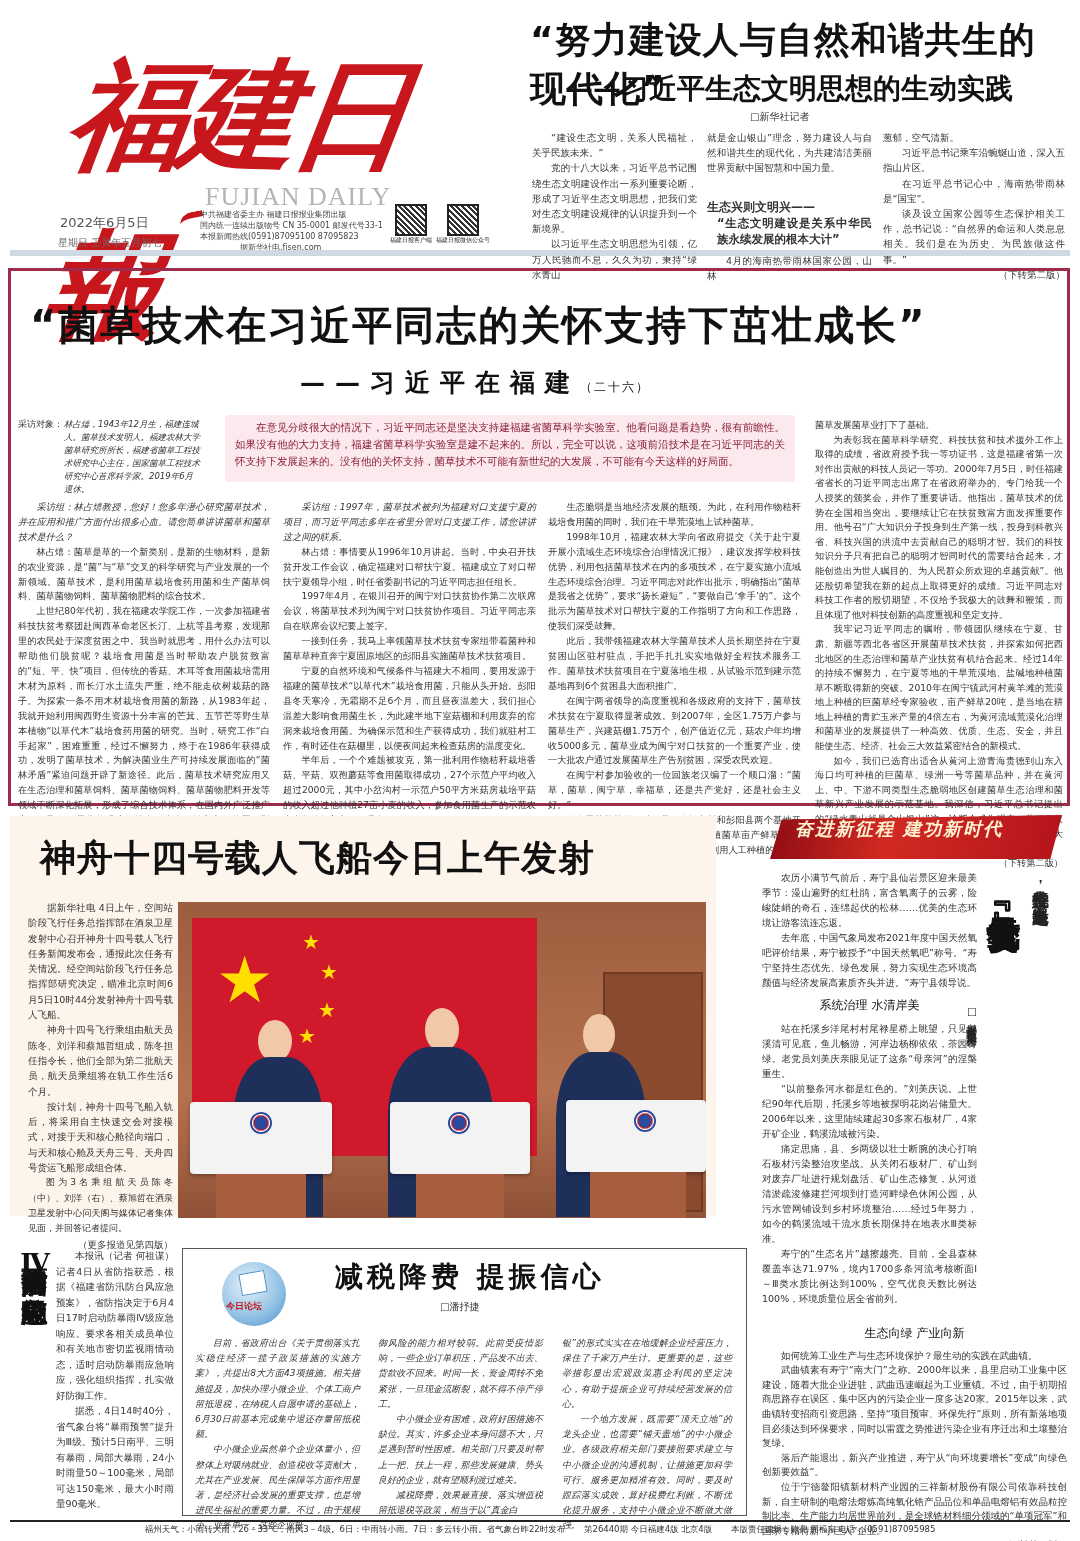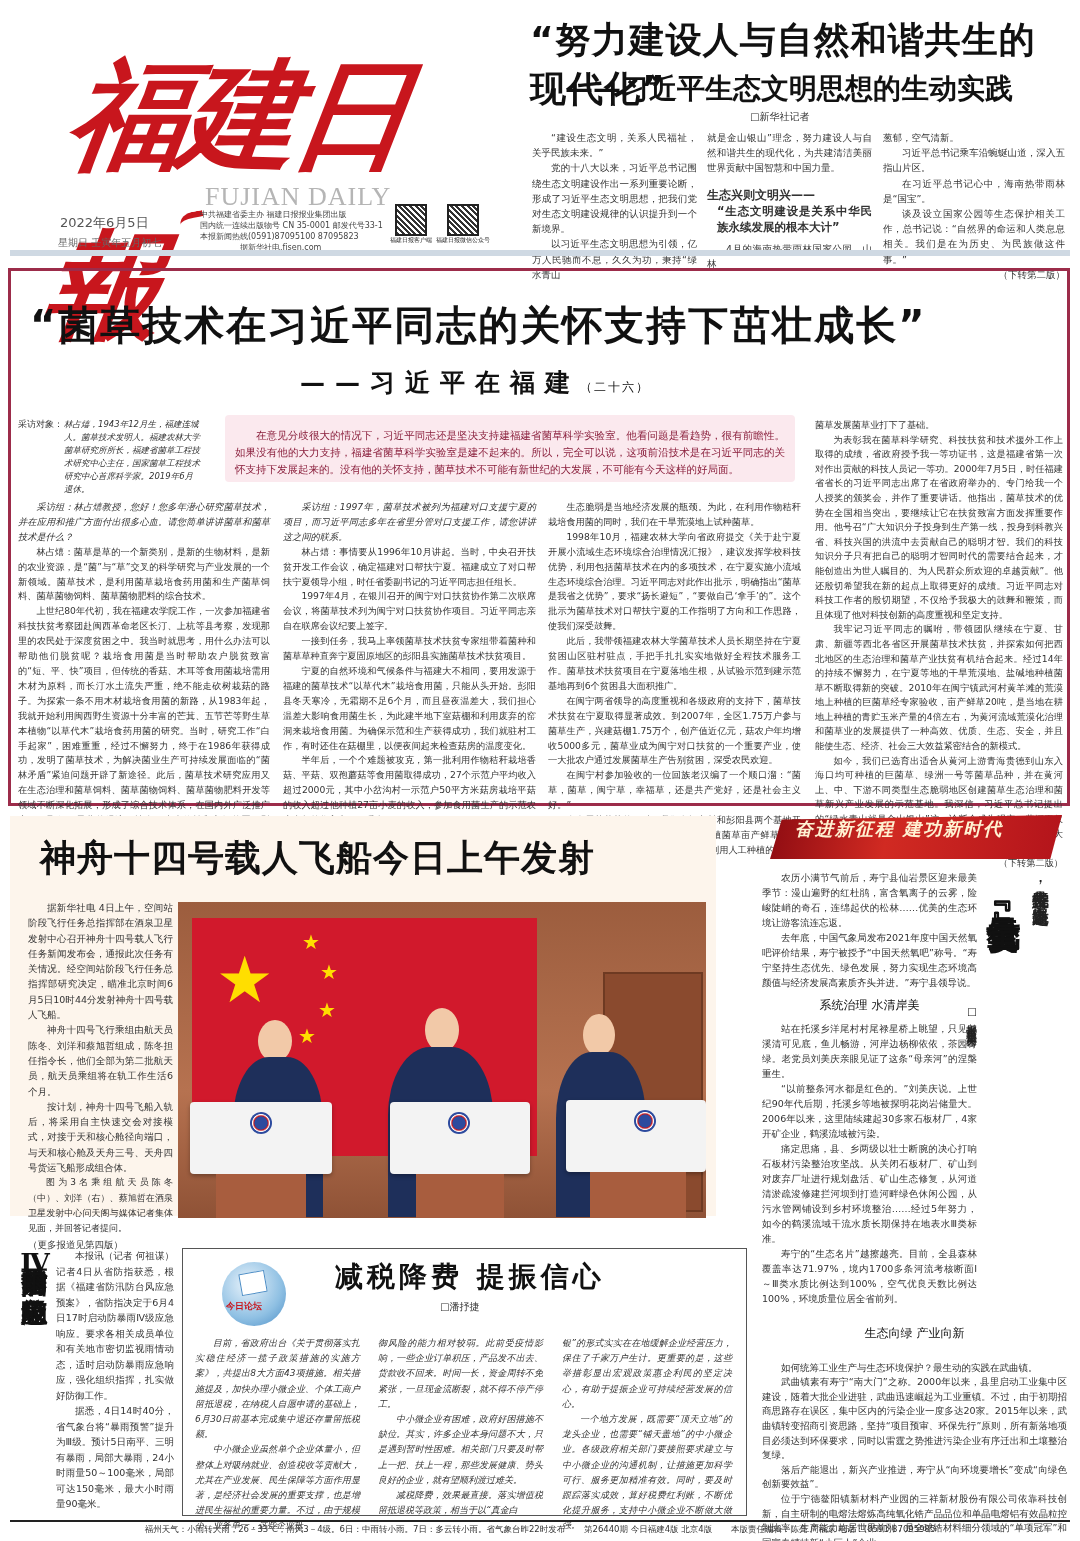--- a/index.html
+++ b/index.html
@@ -20,21 +20,21 @@
 
 .h1-top{left:530px;top:16px;width:540px;font-size:36px;font-weight:bold;color:#111;letter-spacing:1px}
 .h1-sub{left:565px;top:70px;width:500px;font-family:"DejaVu Serif",serif;font-size:28px;font-weight:bold;color:#111}
 .byline-top{left:750px;top:110px;font-size:10px;color:#333}
 
 .feature-box{left:8px;top:268px;width:1062px;height:538px;border:3px solid #9c2c4a}
 .fh1{left:30px;top:298px;width:1040px;font-size:40px;font-weight:bold;color:#111;letter-spacing:2px}
 .fh2{left:300px;top:366px;font-size:25px;font-weight:bold;color:#111;letter-spacing:10px}
 .interview-label{left:18px;top:418px;font-size:9px;color:#333}
 .interview-who{left:64px;top:418px;width:136px;font-size:8.5px;line-height:13px;color:#333;font-style:italic}
-.pull-quote{left:225px;top:415px;width:570px;height:67px;background:#fbe9ee;border-radius:4px;padding:12px 10px;font-size:10.5px;line-height:17px;color:#8a1f3c;text-align:justify;text-indent:2em}
+.pull-quote{left:225px;top:415px;width:570px;height:67px;background:#fbe9ee;border-radius:4px;padding:4px 10px;font-size:10.5px;line-height:17px;color:#8a1f3c;text-align:justify;text-indent:2em}
 
 .sz-bg{left:10px;top:816px;width:706px;height:400px;background:#fdf5ec}
 .sz-title{left:40px;top:834px;font-family:"DejaVu Serif",serif;font-size:36px;font-weight:bold;color:#111;letter-spacing:1px}
 .photo{left:178px;top:902px;width:528px;height:316px;background:linear-gradient(#9c5d3e,#b67250 60%,#8f5236);overflow:hidden}
 .flag{position:absolute;left:14px;top:16px;width:345px;height:238px;background:#d1192c}
 .star{position:absolute;color:#ffde00;line-height:1}
 .podium{position:absolute;background:#f3f3f3;border-radius:4px;box-shadow:0 2px 4px rgba(0,0,0,.3)}
 .podium-base{position:absolute;background:#a85d3e}
 .emblem{position:absolute;width:22px;height:22px;border-radius:50%;background:radial-gradient(#2c4a9e 40%,#c8161d 45%,#fff 55%,#2c4a9e 60%)}
 .person{position:absolute;background:#1e2f5a;border-radius:40% 40% 0 0}
@@ -79,21 +79,21 @@
 <div class="abs h1-top">“努力建设人与自然和谐共生的现代化”</div>
 <div class="abs h1-sub">——习近平生态文明思想的生动实践</div>
 <div class="abs byline-top">□新华社记者</div>
 <div class="abs txt" style="left:532px;top:130px;width:165px">
   <p>“建设生态文明，关系人民福祉，关乎民族未来。”</p>
   <p>党的十八大以来，习近平总书记围绕生态文明建设作出一系列重要论断，形成了习近平生态文明思想，把我们党对生态文明建设规律的认识提升到一个新境界。</p>
   <p>以习近平生态文明思想为引领，亿万人民驰而不息，久久为功，秉持“绿水青山</p>
 </div>
 <div class="abs txt" style="left:707px;top:130px;width:165px">
   <p style="text-indent:0">就是金山银山”理念，努力建设人与自然和谐共生的现代化，为共建清洁美丽世界贡献中国智慧和中国力量。</p>
-  <div style="font-size:12px;font-weight:bold;margin-top:12px">生态兴则文明兴——</div>
+  <div style="font-size:12px;font-weight:bold;margin-top:24px">生态兴则文明兴——</div>
   <div style="font-size:11.5px;font-weight:bold;line-height:16px;padding-left:10px">“生态文明建设是关系中华民族永续发展的根本大计”</div>
   <p style="margin-top:6px">4月的海南热带雨林国家公园，山林</p>
 </div>
 <div class="abs txt" style="left:883px;top:130px;width:182px">
   <p style="text-indent:0">葱郁，空气清新。</p>
   <p>习近平总书记乘车沿蜿蜒山道，深入五指山片区。</p>
   <p>在习近平总书记心中，海南热带雨林是“国宝”。</p>
   <p>谈及设立国家公园等生态保护相关工作，总书记说：“自然界的命运和人类息息相关。我们是在为历史、为民族做这件事。”</p>
   <div style="text-align:right">（下转第二版）</div>
 </div>
@@ -137,21 +137,21 @@
   <div style="text-align:right">（下转第二版）</div>
 </div>
 
 <div class="abs sz-bg"></div>
 <div class="abs sz-title">神舟十四号载人飞船今日上午发射</div>
 <div class="abs txt" style="left:28px;top:900px;width:145px;font-size:9.5px;line-height:15.3px">
   <p>据新华社电  4日上午，空间站阶段飞行任务总指挥部在酒泉卫星发射中心召开神舟十四号载人飞行任务新闻发布会，通报此次任务有关情况。经空间站阶段飞行任务总指挥部研究决定，瞄准北京时间6月5日10时44分发射神舟十四号载人飞船。</p>
   <p>神舟十四号飞行乘组由航天员陈冬、刘洋和蔡旭哲组成，陈冬担任指令长，他们全部为第二批航天员，航天员乘组将在轨工作生活6个月。</p>
   <p>按计划，神舟十四号飞船入轨后，将采用自主快速交会对接模式，对接于天和核心舱径向端口，与天和核心舱及天舟三号、天舟四号货运飞船形成组合体。</p>
   <p style="font-size:9px">图为3名乘组航天员陈冬（中）、刘洋（右）、蔡旭哲在酒泉卫星发射中心问天阁与媒体记者集体见面，并回答记者提问。</p>
-  <div style="text-align:left">（更多报道见第四版）</div>
+  <div style="text-align:right">（更多报道见第四版）</div>
 </div>
 <div class="abs photo" title="三名航天员在国旗前讲台挥手">
   <div class="flag">
     <span class="star" style="left:24px;top:30px;font-size:64px">★</span>
     <span class="star" style="left:110px;top:14px;font-size:20px">★</span>
     <span class="star" style="left:128px;top:44px;font-size:20px">★</span>
     <span class="star" style="left:126px;top:82px;font-size:20px">★</span>
     <span class="star" style="left:106px;top:108px;font-size:20px">★</span>
   </div>
   <div style="position:absolute;left:425px;top:70px;width:100px;height:240px;background:#8a4a2e;border:2px solid #6e3a22"></div>
@@ -184,21 +184,21 @@
   <div class="subhead" style="margin:8px 0">系统治理  水清岸美</div>
   <p>站在托溪乡洋尾村村尾禄星桥上眺望，只见鹤溪清可见底，鱼儿畅游，河岸边杨柳依依，茶园青绿。老党员刘美庆亲眼见证了这条“母亲河”的涅槃重生。</p>
   <p>“以前整条河水都是红色的。”刘美庆说。上世纪90年代后期，托溪乡等地被探明花岗岩储量大。2006年以来，这里陆续建起30多家石板材厂，4家开矿企业，鹤溪流域被污染。</p>
   <p>痛定思痛，县、乡两级以壮士断腕的决心打响石板材污染整治攻坚战。从关闭石板材厂、矿山到对废弃厂址进行规划盘活、矿山生态修复，从河道清淤疏浚修建拦河坝到打造河畔绿色休闲公园，从污水管网铺设到乡村环境整治……经过5年努力，如今的鹤溪流域干流水质长期保持在地表水Ⅲ类标准。</p>
   <p>寿宁的“生态名片”越擦越亮。目前，全县森林覆盖率达71.97%，境内1700多条河流考核断面Ⅰ～Ⅲ类水质比例达到100%，空气优良天数比例达100%，环境质量位居全省前列。</p>
 </div>
 <div class="abs vtitle" style="left:983px;top:890px;font-size:34px;font-weight:bold;color:#111;line-height:42px;height:420px">『含氧量』变『含金量』</div>
 <div class="abs vtitle" style="left:1030px;top:878px;font-size:17px;color:#222;line-height:22px;height:420px">寿宁县坚持生态优先，走出一条绿色发展之路</div>
 <div class="abs vtitle" style="left:965px;top:1005px;font-size:10.5px;color:#222;line-height:14px;height:260px;font-family:'DejaVu Sans',sans-serif">□本报记者  单志强  通讯员  吴苏梅</div>
 <div class="abs txt" style="left:762px;top:1326px;width:305px;font-size:9.5px;line-height:14.6px">
-  <div class="subhead" style="margin-bottom:20px">生态向绿  产业向新</div>
+  <div class="subhead" style="margin-bottom:8px">生态向绿  产业向新</div>
   <p>如何统筹工业生产与生态环境保护？最生动的实践在武曲镇。</p>
   <p>武曲镇素有寿宁“南大门”之称。2000年以来，县里启动工业集中区建设，随着大批企业进驻，武曲迅速崛起为工业重镇。不过，由于初期招商思路存在误区，集中区内的污染企业一度多达20家。2015年以来，武曲镇转变招商引资思路，坚持“项目预审、环保先行”原则，所有新落地项目必须达到环保要求，同时以雷霆之势推进污染企业有序迁出和土壤整治复绿。</p>
   <p>落后产能退出，新兴产业推进，寿宁从“向环境要增长”变成“向绿色创新要效益”。</p>
   <p>位于宁德鳌阳镇新材料产业园的三祥新材股份有限公司依靠科技创新，自主研制的电熔法熔炼高纯氧化锆产品品位和单晶电熔铝有效晶粒控制比率、生产能力均居世界前列，是全球锆材料细分领域的“单项冠军”和国家专精特新“小巨人”企业。</p>
   <div style="text-align:right">（下转第四版）</div>
 </div>
 
 <div class="abs rain-title">省防指启动防暴雨Ⅳ级应急响应</div>
 <div class="abs txt" style="left:56px;top:1248px;width:118px;font-size:9.5px;line-height:15.5px">
   <p>本报讯（记者  何祖谋）记者4日从省防指获悉，根据《福建省防汛防台风应急预案》，省防指决定于6月4日17时启动防暴雨Ⅳ级应急响应。要求各相关成员单位和有关地市密切监视雨情动态，适时启动防暴雨应急响应，强化组织指挥，扎实做好防御工作。</p>

